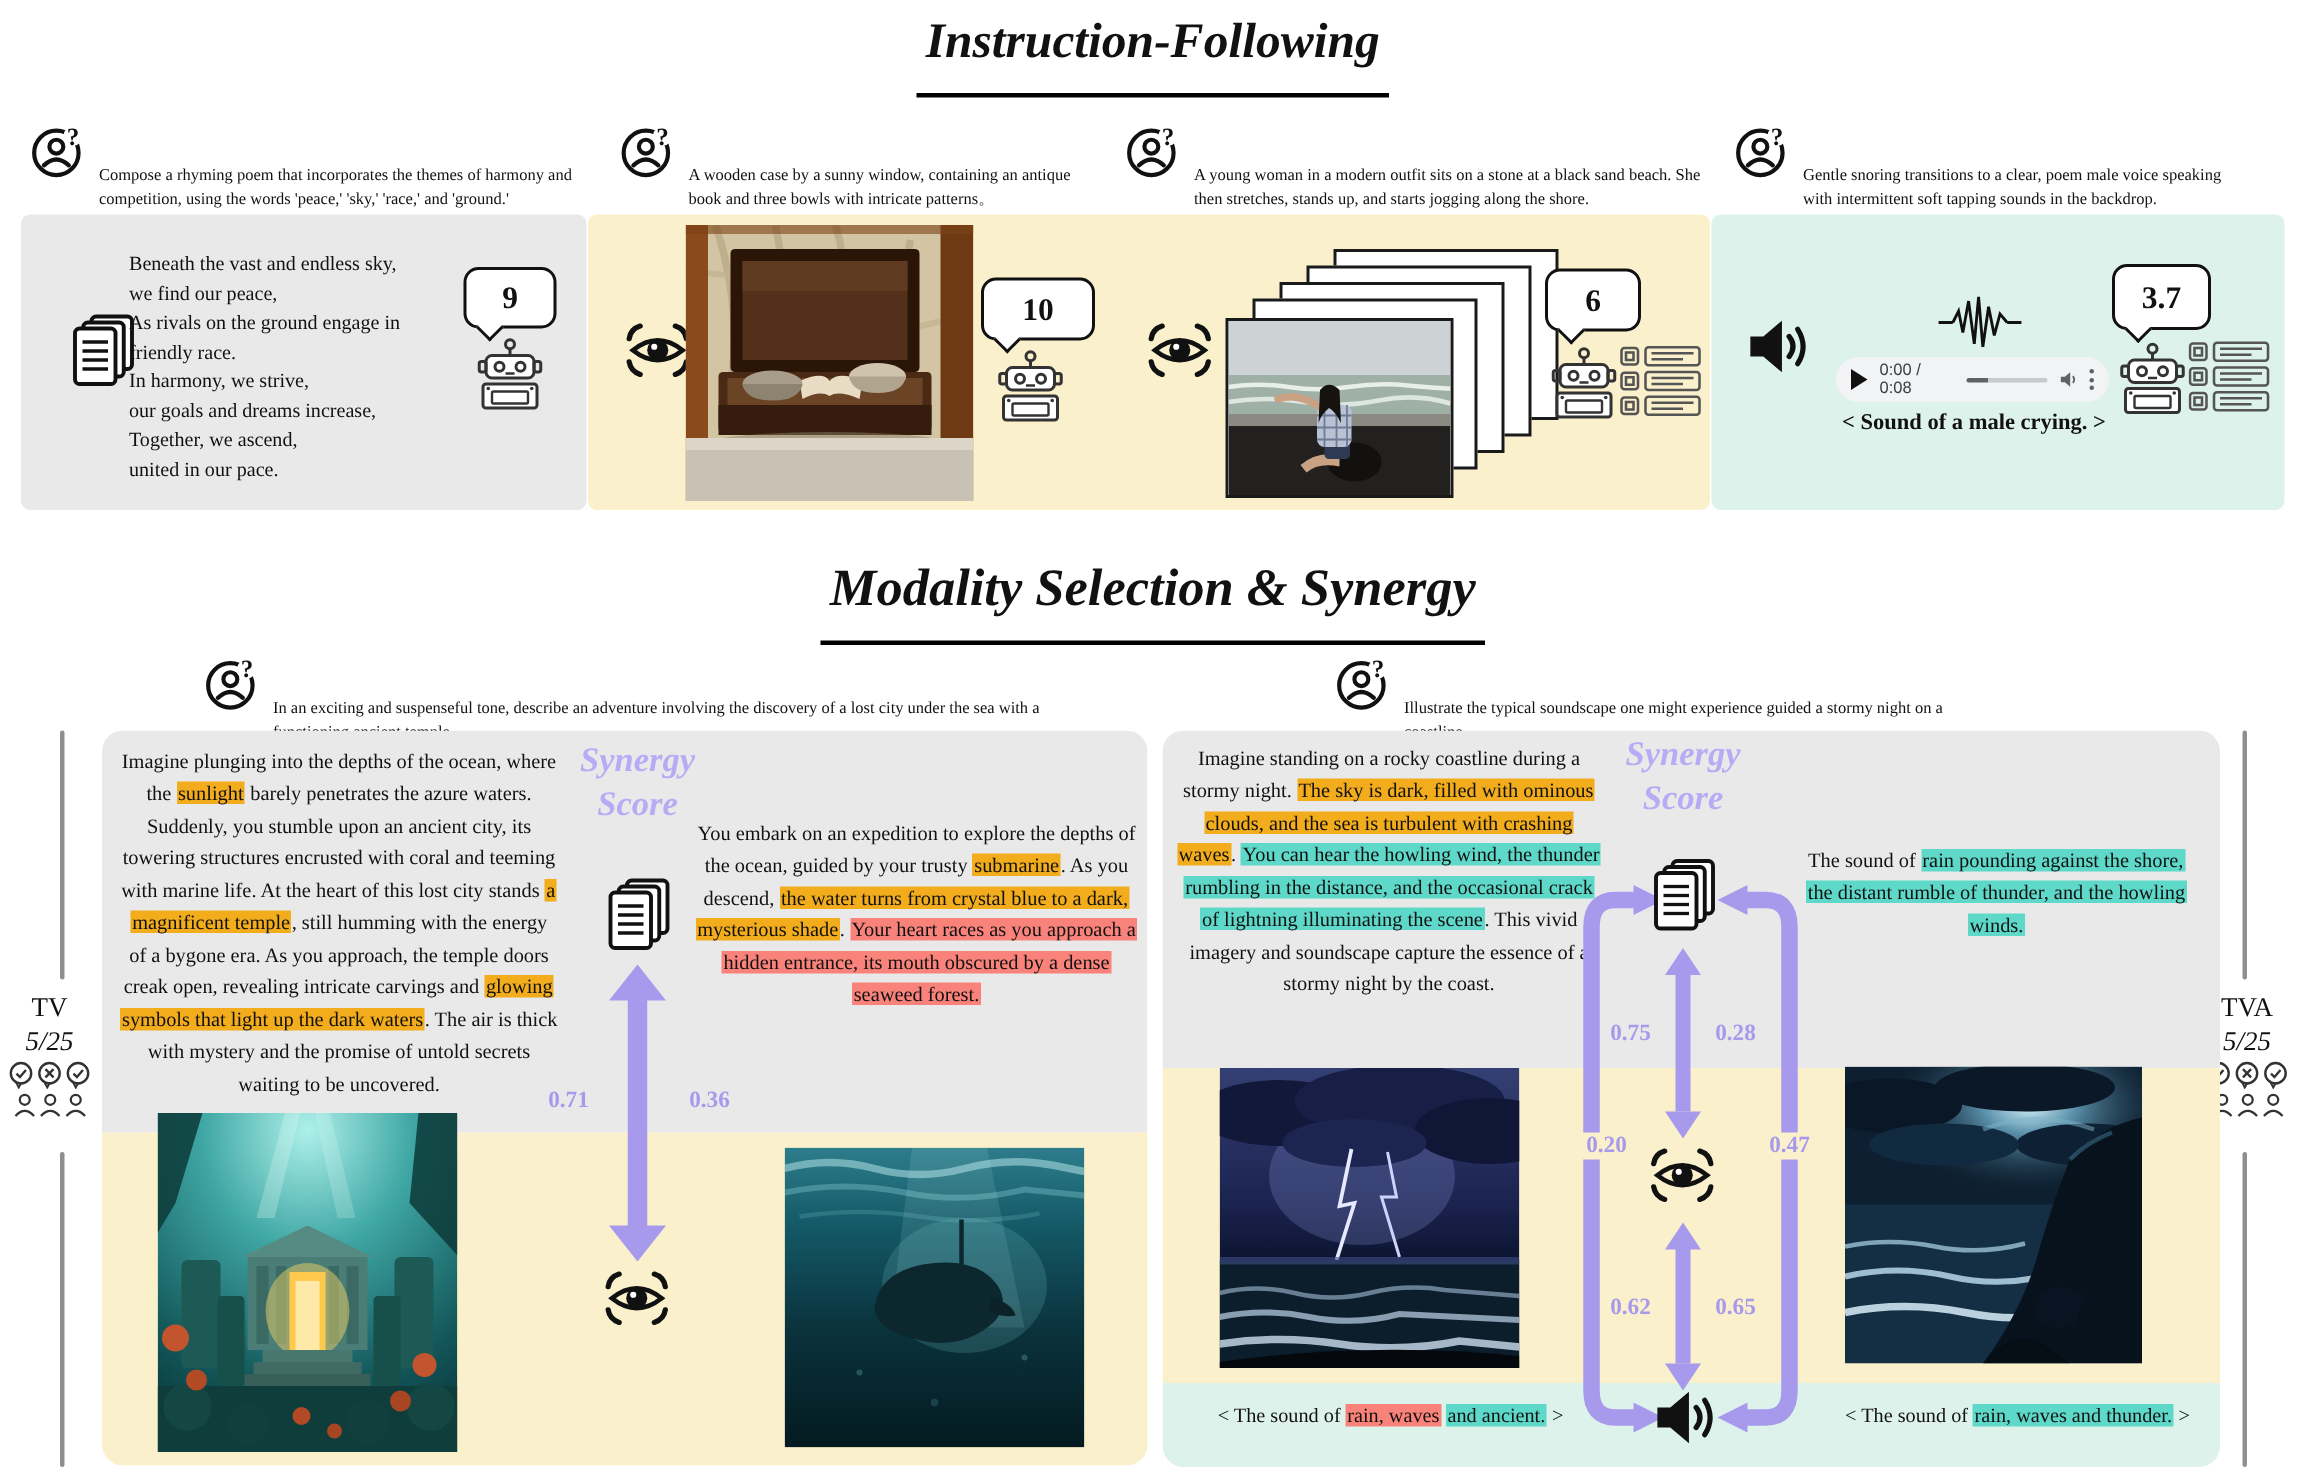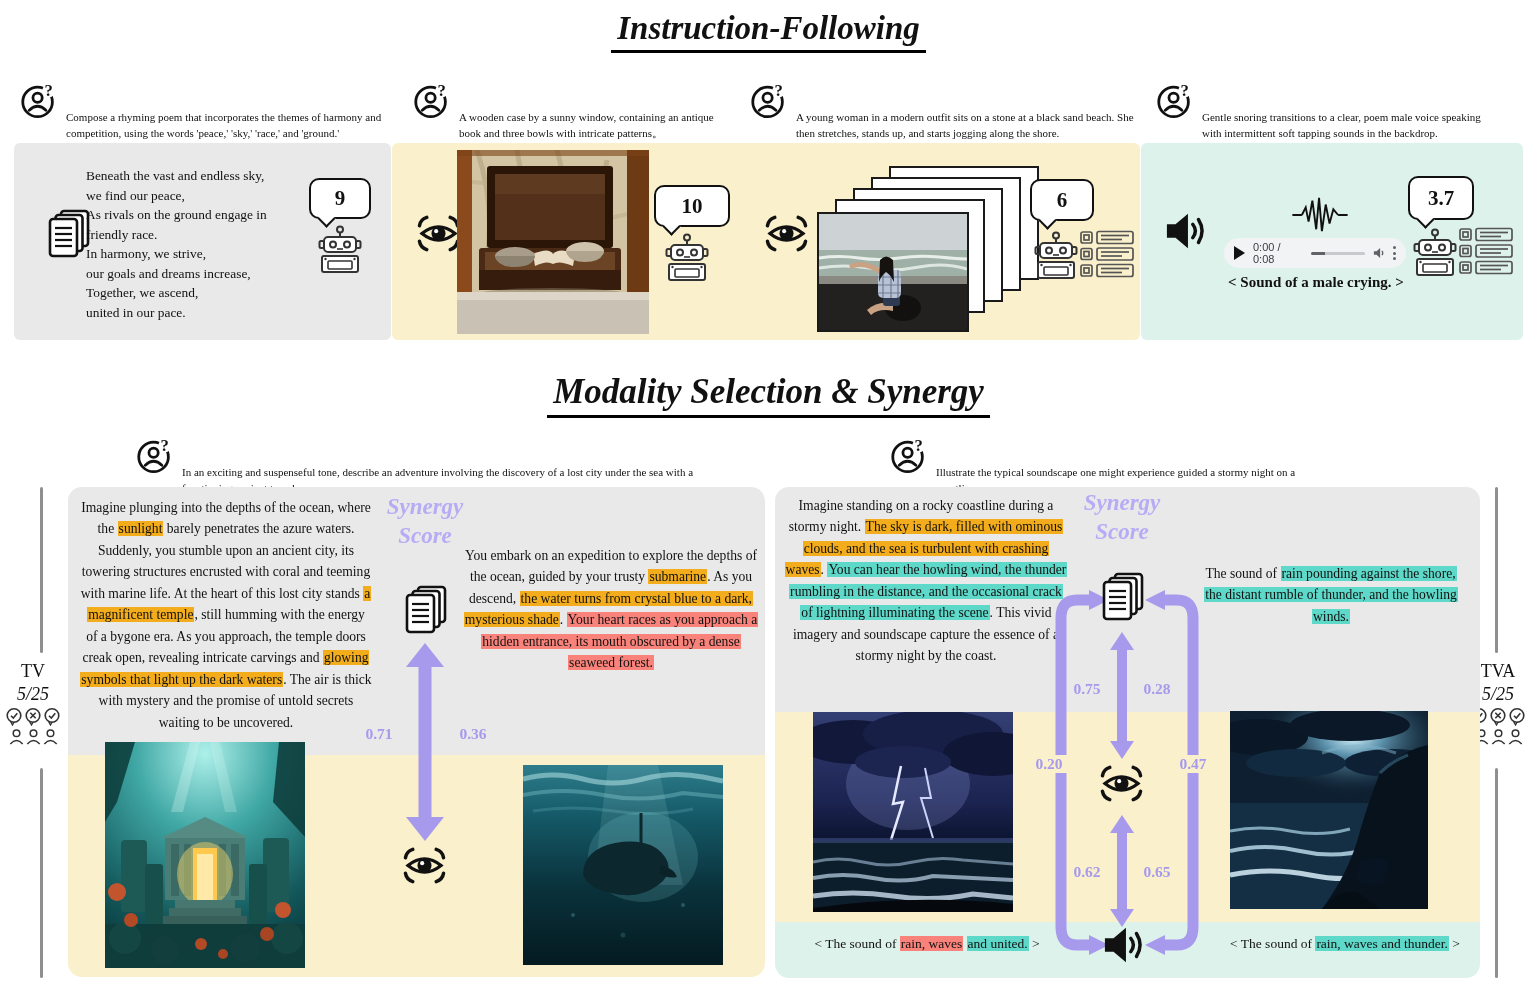--- a/index.html
+++ b/index.html
@@ -7,21 +7,21 @@
     --hl-orange:#f2ac1c; --hl-red:#f9837b; --hl-teal:#5ed8c8;
     --panel-gray:#e9e9e9; --panel-yellow:#faf0cb; --panel-teal:#def2ec;
   }
   *{margin:0;padding:0;box-sizing:border-box;}
   body{background:#fff;}
   .canvas{position:relative;width:1537px;height:983px;background:#fff;
     font-family:"Liberation Serif","DejaVu Serif",serif;color:#111;overflow:hidden;}
   .abs{position:absolute;}
   .sec-title{position:absolute;left:0;right:0;text-align:center;}
   .sec-title span{display:inline-block;font-weight:bold;font-style:italic;
-    border-bottom:3.5px solid #000;padding:0 6px 3px;}
+    border-bottom:3.5px solid #000;padding:0 6px 15px;}
   .t1 span{font-size:33px;}
   .t2 span{font-size:35px;}
   .prompt{position:absolute;display:flex;gap:9px;align-items:flex-start;}
   .prompt .ptxt{font-size:11px;line-height:1.42;margin-top:28px;}
   .panel{position:absolute;border-radius:6px;}
   .poem{white-space:pre-line;font-size:13.4px;line-height:1.46;}
   .bubble{position:absolute;background:#fff;border:2.5px solid #111;border-radius:10px;
     display:flex;align-items:center;justify-content:center;font-weight:bold;font-size:21px;}
   .bubble::after{content:"";position:absolute;left:9px;bottom:-8px;width:11px;height:11px;
     background:#fff;border-left:2.5px solid #111;border-bottom:2.5px solid #111;transform:rotate(-45deg);}
@@ -698,21 +698,21 @@
     <span class="abs icon-slot" style="left:328px;top:438px;">
 <svg width="44" height="40" viewBox="0 0 46 40">
   <polygon points="2,13 11,13 24,2 24,38 11,27 2,27" fill="#111"></polygon>
   <path d="M29,13 Q34.5,20 29,27" stroke="#111" stroke-width="3.6" fill="none" stroke-linecap="round"></path>
   <path d="M35,8 Q42.5,20 35,32" stroke="#111" stroke-width="3.6" fill="none" stroke-linecap="round"></path>
 </svg>
 </span>
 
     <div class="abs score" style="left:291px;top:193px;width:42px;">0.75</div>
     <div class="abs score" style="left:361px;top:193px;width:42px;">0.28</div>
-    <div class="abs score" style="left:246px;top:268px;width:56px;background:var(--panel-yellow);">0.20</div>
+    <div class="abs score" style="left:268px;top:268px;width:56px;background:var(--panel-yellow);">0.20</div>
     <div class="abs score" style="left:390px;top:268px;width:56px;background:var(--panel-yellow);">0.47</div>
     <div class="abs score" style="left:291px;top:376px;width:42px;">0.62</div>
     <div class="abs score" style="left:361px;top:376px;width:42px;">0.65</div>
 
     <div class="imgbox" style="left:38px;top:225px;width:200px;height:200px;">
       <svg viewBox="0 0 200 200" preserveAspectRatio="none">
         <defs>
           <linearGradient id="g-li" x1="0" y1="0" x2="0" y2="1">
             <stop offset="0" stop-color="#343f73"></stop>
               <stop offset="0.45" stop-color="#1b2350"></stop>
@@ -757,17 +757,17 @@
         <path d="M0,120 Q30,114 60,120 T120,118" stroke="#9cc3d6" stroke-width="3" fill="none" opacity="0.8"></path>
         <path d="M0,140 Q35,132 70,140 T140,138" stroke="#b6d6e6" stroke-width="4" fill="none" opacity="0.85"></path>
         <path d="M0,164 Q40,156 80,164 T150,162" stroke="#cde4f0" stroke-width="5" fill="none" opacity="0.9"></path>
         <path d="M198,34 L198,198 L92,198 Q120,160 130,120 Q140,86 150,62 Q170,40 198,34 Z" fill="#07121d"></path>
         <path d="M92,198 Q108,178 128,182 L150,198 Z" fill="#050d15"></path>
         <path d="M130,150 q16,-8 30,2 l-6,20 q-16,6 -28,-4 Z" fill="#081421"></path>
         <path d="M150,62 Q162,50 178,44" stroke="#3a6a85" stroke-width="3" fill="none" opacity="0.6"></path>
       </svg>
     </div>
 
-    <div class="abs cap2" style="left:8px;top:449px;width:288px;"><span>&lt; The sound of </span><span class="hl hl-red">rain, waves</span><span> </span><span class="hl hl-teal">and united.</span><span> &gt;</span></div>
+    <div class="abs cap2" style="left:8px;top:449px;width:288px;"><span>&lt; The sound of </span><span class="hl hl-red">rain, waves</span><span> </span><span class="hl hl-teal">and ancient.</span><span> &gt;</span></div>
     <div class="abs cap2" style="left:442px;top:449px;width:256px;"><span>&lt; The sound of </span><span class="hl hl-teal">rain, waves and thunder.</span><span> &gt;</span></div>
   </div>
 
 </div>
 
 </body></html>

